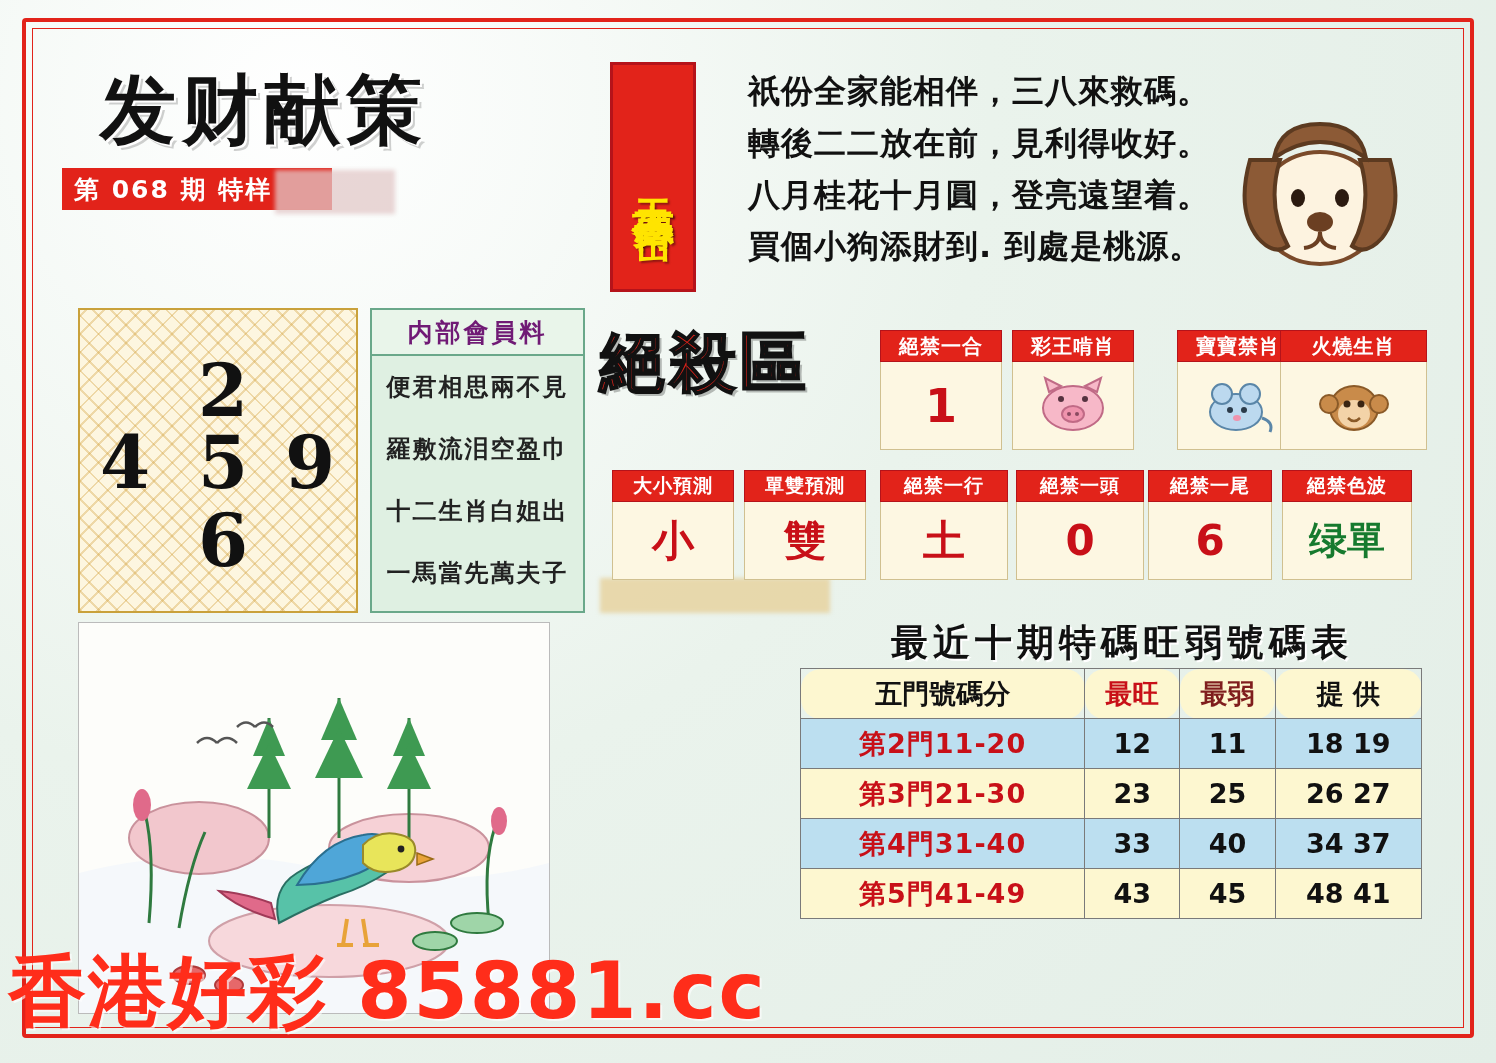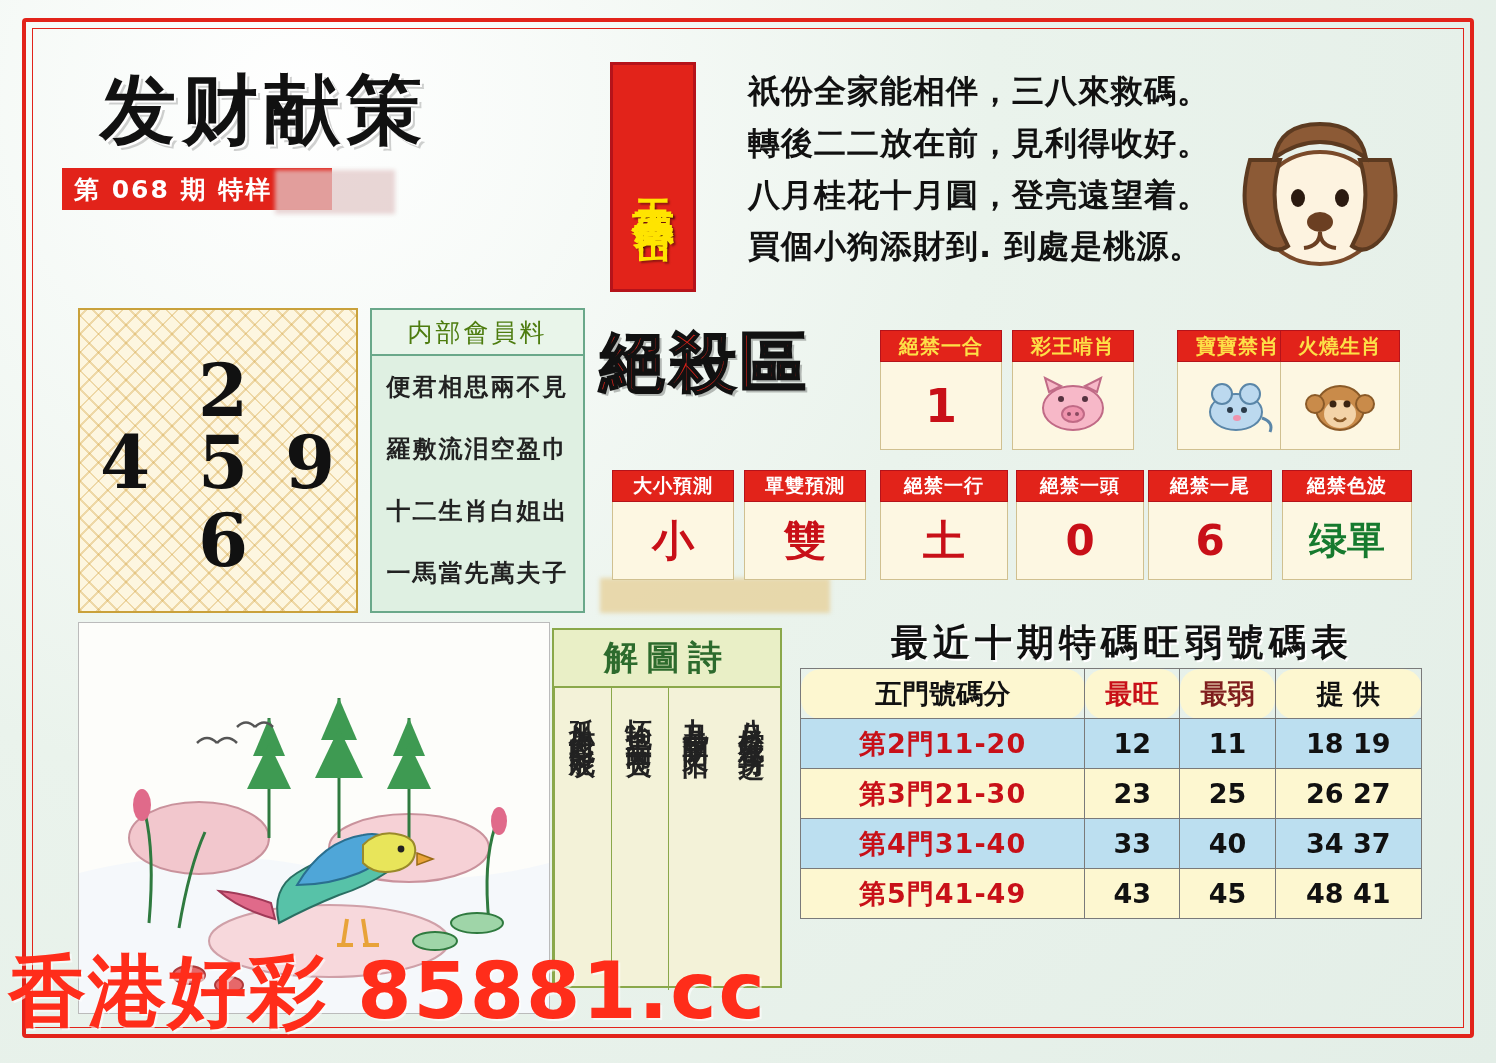--- a/index.html
+++ b/index.html
@@ -87,21 +87,21 @@
   .n5{left:118px;top:188px;}
 
   
   .memberbox{
     position:absolute;left:370px;top:308px;width:215px;height:305px;
     box-sizing:border-box;border:2px solid #6aa88a;background:#dff0e2;
   }
   .memberbox .hdr{
     height:44px;display:flex;align-items:center;justify-content:center;
     border-bottom:2px solid #6aa88a;background:#e9f5ea;
-    font-size:25px;font-weight:normal;color:#4d7c0f;letter-spacing:3px;
+    font-size:25px;font-weight:bold;color:#701a75;letter-spacing:3px;
   }
   .memberbox .line{
     height:62px;display:flex;align-items:center;justify-content:center;
     font-size:24px;font-weight:bold;color:#222;letter-spacing:2px;
     font-family:"DejaVu Serif","Liberation Serif",serif;
   }
 
   
   .jsq{
     position:absolute;left:600px;top:318px;
@@ -111,33 +111,33 @@
     font-family:"DejaVu Sans","Liberation Sans",sans-serif;
   }
   .jsq-blur{
     position:absolute;left:600px;top:578px;width:230px;height:35px;
     background:rgba(230,210,160,.85);filter:blur(2px);
   }
 
   
   .card{position:absolute;width:122px;}
   .card .cap{
-    height:32px;background:#e2231a;color:#fde047;font-size:20px;font-weight:bold;
+    height:32px;background:#e2231a;color:#ffffff;font-size:20px;font-weight:bold;
     display:flex;align-items:center;justify-content:center;letter-spacing:1px;
     border:1px solid #b5131a;box-sizing:border-box;
   }
   .card .body{
     height:88px;border:1px solid #d0c090;border-top:none;background:#fdf7e2;
     display:flex;align-items:center;justify-content:center;box-sizing:border-box;
   }
   .card .body .big{font-size:46px;font-weight:bold;color:#c81018;}
   .tc1{left:880px;top:330px;}
   .tc2{left:1012px;top:330px;}
   .tc3{left:1177px;top:330px;}
-  .tc4{left:1280px;top:330px;width:120px;}
+  .tc4{left:1280px;top:330px;width:147px;}
 
   
   .b{position:absolute;width:118px;}
   .b .cap{
     height:32px;background:#e2231a;color:#fff;font-size:19px;font-weight:bold;
     display:flex;align-items:center;justify-content:center;letter-spacing:1px;
     border:1px solid #b5131a;box-sizing:border-box;
   }
   .b .body{
     height:78px;border:1px solid #d0c090;border-top:none;background:#fdf7e2;
@@ -393,29 +393,20 @@
         <ellipse cx="398" cy="300" rx="26" ry="10"></ellipse>
         <ellipse cx="356" cy="318" rx="22" ry="9"></ellipse>
       </g>
       <g stroke="#b03a3a" stroke-width="2" fill="#e6686a">
         <ellipse cx="110" cy="352" rx="16" ry="9"></ellipse>
         <ellipse cx="150" cy="362" rx="14" ry="8"></ellipse>
       </g>
     </svg>
   </div>
 
-  <div class="jts">
-    <div class="hdr">解圖詩</div>
-    <div class="cols">
-      <div class="col">八月嫦娥在身边</div>
-      <div class="col">九月重阳阴又阳</div>
-      <div class="col">怀抱宝贵问苍天</div>
-      <div class="col">孤单何时影能双</div>
-    </div>
-  </div>
 
   <div class="tbl-title">最近十期特碼旺弱號碼表</div>
   <table class="rank">
     <thead>
       <tr>
         <th>五門號碼分</th>
         <th class="hot">最旺</th>
         <th class="cold">最弱</th>
         <th>提 供</th>
       </tr>

